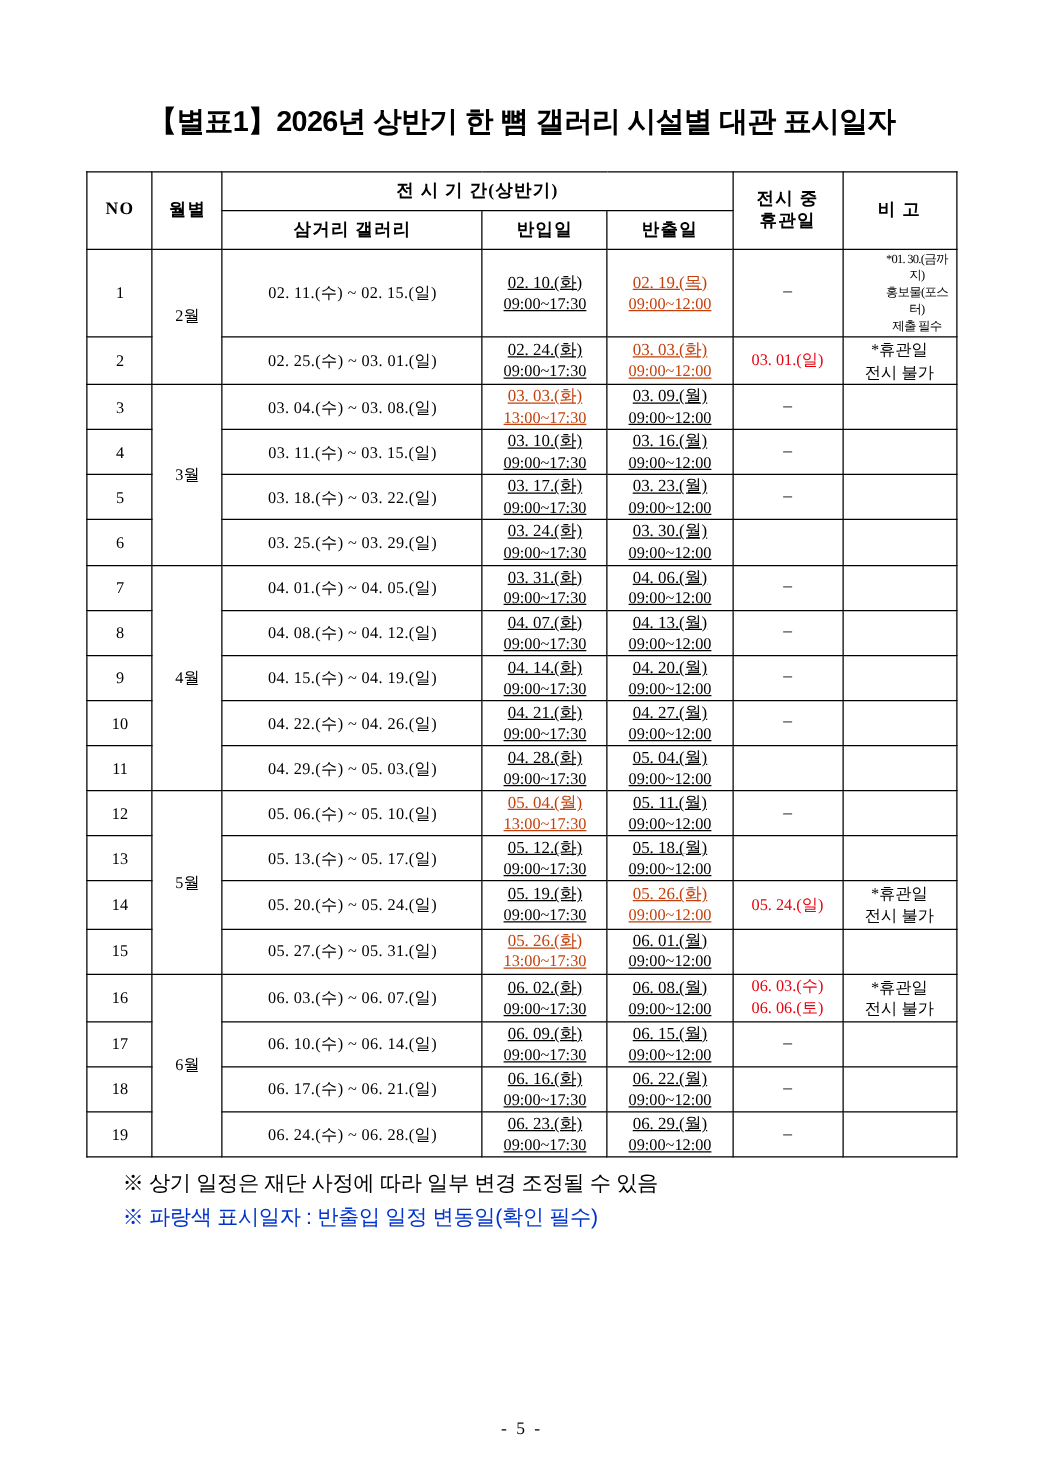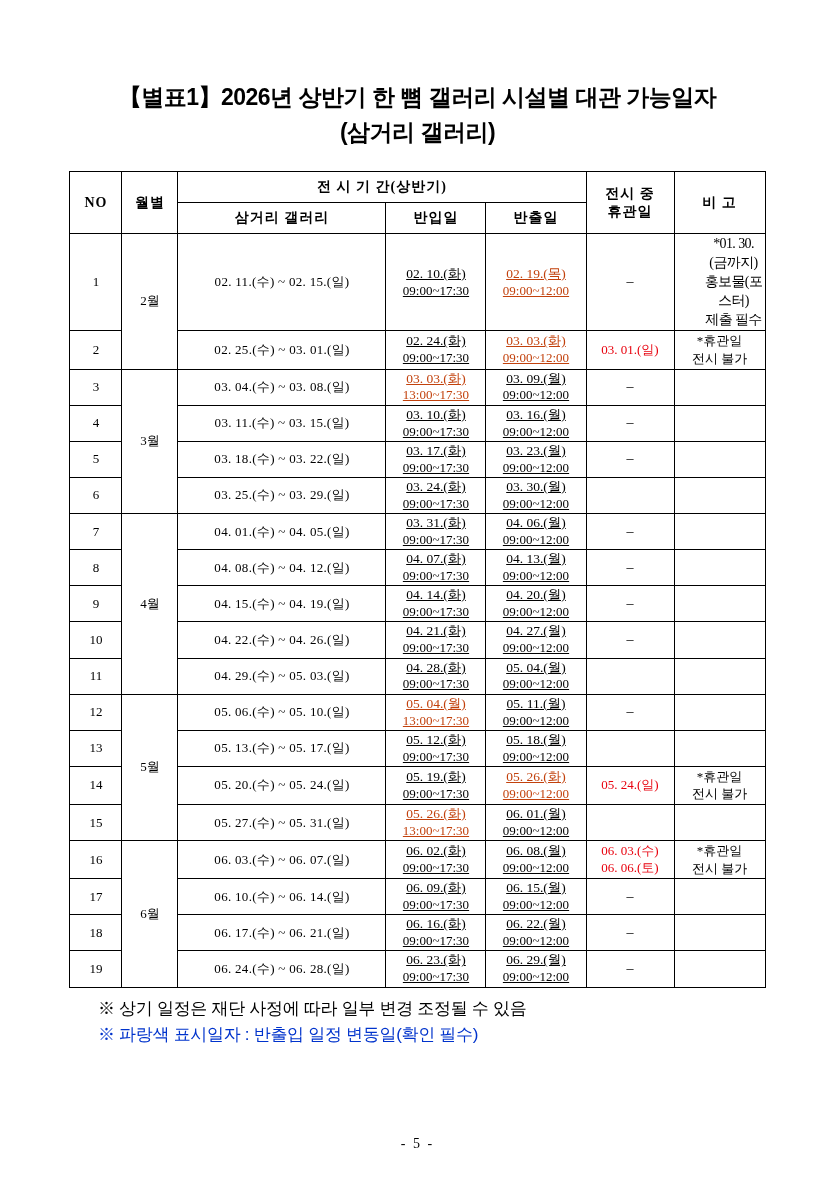--- a/index.html
+++ b/index.html
@@ -68,21 +68,21 @@
   td.cell-date {
     line-height: 1.25;
     padding: 3px 2px;
   }
   td.cell-date .d1 { display: block; font-size: 13.5px; text-decoration: underline; }
   td.cell-date .d2 { display: block; font-size: 13px; text-decoration: underline; }
   td.cell-closed { font-size: 13.5px; line-height: 1.3; }
   td.cell-closed .c2 { display:block; }
   td.cell-note { font-size: 11.5px; line-height: 1.35; }
   td.cell-note span { display: block; }
-  td.cell-note.small span { font-size: 14px; letter-spacing: -0.6px; margin-left: 28px; }
+  td.cell-note.small span { font-size: 10px; letter-spacing: -0.6px; margin-left: 28px; }
 
   .blue { color: #c2410c; }
   .red { color: #e8000d; }
   .dash { font-size: 14px; }
 
   .footnotes {
     margin: 8px 0 0 38px;
     font-family: "Liberation Sans", sans-serif;
     font-size: 17px;
     line-height: 1.55;
@@ -102,22 +102,21 @@
     font-family: "Liberation Serif", serif;
     letter-spacing: 2px;
   }
 </style>
 </head>
 <body>
 
 <div class="page">
 
   <h1 class="doc-title">
-    <span>【별표1】2026년 상반기 한 뼘 갤러리 시설별 대관 가능일자</span>
-    <span class="line2">(삼거리 갤러리)</span>
+    <span>【별표1】2026년 상반기 한 뼘 갤러리 시설별 대관 표시일자</span>
   </h1>
 
   <table class="schedule">
     <colgroup>
       <col class="col-no">
       <col class="col-month">
       <col class="col-gallery">
       <col class="col-in">
       <col class="col-out">
       <col class="col-closed">

